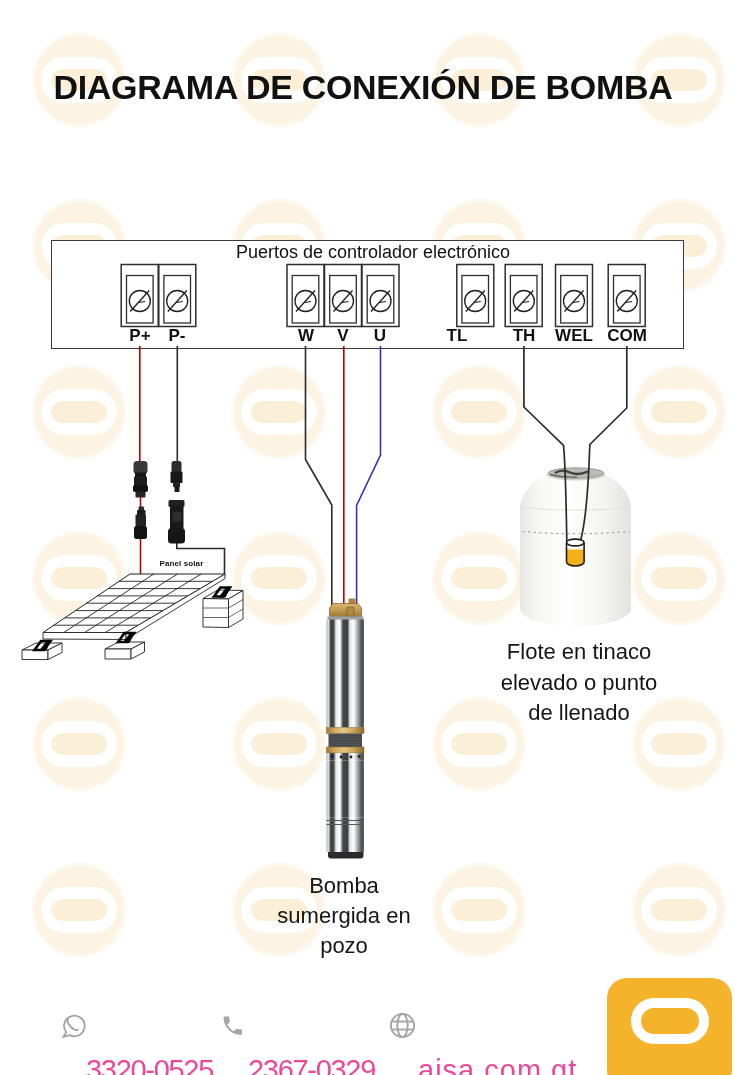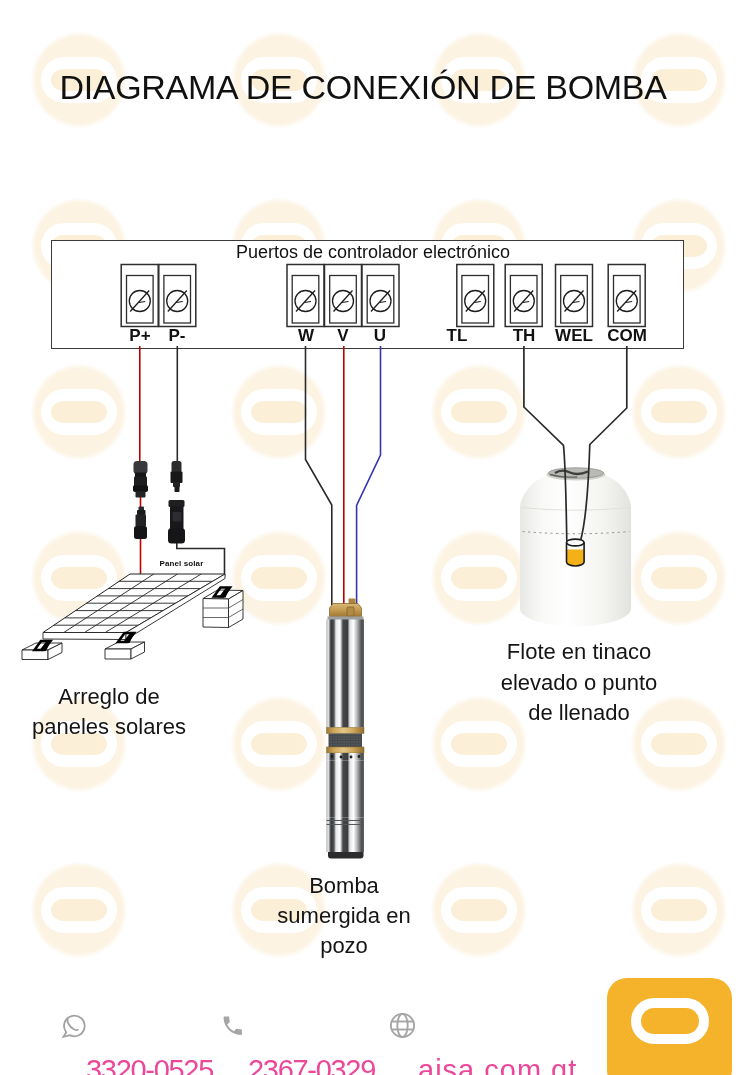--- a/index.html
+++ b/index.html
@@ -1,19 +1,19 @@
 <!DOCTYPE html>
 <html lang="es"><head><meta charset="utf-8">
 <style>
 *,*::before,*::after{margin:0;padding:0;box-sizing:border-box}
 body{width:746px;height:1075px;overflow:hidden;background:#fff;font-family:"Liberation Sans",sans-serif}
 .page{position:relative;width:746px;height:1075px;overflow:hidden}
 .wm{position:absolute;width:98px;height:98px;border-radius:50%;background:radial-gradient(circle,#FCF3E2 0 43px,rgba(252,243,226,0) 48.5px)}
 .wm::after{content:"";position:absolute;left:11px;top:26px;width:76px;height:46px;border-radius:23px;border:12.5px solid #fff;border-left-width:10px;border-right-width:10px;background:#FBEFD8}
-h1{position:absolute;left:0;top:63px;width:726px;text-align:center;font-size:34px;line-height:48.8px;font-weight:normal;color:#111}
+h1{position:absolute;left:0;top:63px;width:726px;text-align:center;font-size:34px;line-height:48.8px;font-weight:bold;color:#111}
 h1 .l1{letter-spacing:-0.3px} h1 .l2{letter-spacing:-0.9px} h1 .l3{letter-spacing:-1.7px}
 .box{position:absolute;left:51px;top:240px;width:633px;height:109px;background:#fff;border:1.6px solid #3a3a3a}
 .boxtitle{position:absolute;left:0;top:242px;width:746px;text-align:center;font-size:18px;color:#111}
 svg.main{position:absolute;left:0;top:0}
 .tl{position:absolute;text-align:center;font-size:17px;font-weight:bold;color:#111}
 .lbl{position:absolute;text-align:center;color:#151515}
 .foot{position:absolute;top:1057px;font-size:29px;line-height:26px;color:#ec4899}
 .logo{position:absolute;left:607px;top:978px;width:125px;height:112px;border-radius:20px;background:#F5B32B}
 .logo::after{content:"";position:absolute;left:23.5px;top:20px;width:78px;height:46px;border-radius:23px;border:10px solid #fff}
 </style></head>
@@ -250,19 +250,18 @@
 <div class="tl" style="left:110px;top:325.5px;width:60px">P+</div>
 <div class="tl" style="left:147px;top:325.5px;width:60px">P-</div>
 <div class="tl" style="left:276px;top:325.5px;width:60px">W</div>
 <div class="tl" style="left:313px;top:325.5px;width:60px">V</div>
 <div class="tl" style="left:350px;top:325.5px;width:60px">U</div>
 <div class="tl" style="left:427px;top:325.5px;width:60px">TL</div>
 <div class="tl" style="left:494px;top:325.5px;width:60px">TH</div>
 <div class="tl" style="left:544px;top:325.5px;width:60px">WEL</div>
 <div class="tl" style="left:597px;top:325.5px;width:60px">COM</div>
 
-<div class="lbl" style="left:29px;top:682px;width:160px;font-size:22px;line-height:29.5px">Arreglo de<br>paneles solares</div>
 <div class="lbl" style="left:264px;top:871px;width:160px;font-size:22px;line-height:30px">Bomba<br>sumergida en<br>pozo</div>
 <div class="lbl" style="left:479px;top:637px;width:200px;font-size:22px;line-height:30.5px">Flote en tinaco<br>elevado o punto<br>de llenado</div>
 <div class="foot" style="left:86px;letter-spacing:-1.3px">3320-0525</div>
 <div class="foot" style="left:248px;letter-spacing:-1.3px">2367-0329</div>
 <div class="foot" style="left:418px;letter-spacing:1px">aisa.com.gt</div>
 <div class="logo"></div>
 </div>
 </body></html>

